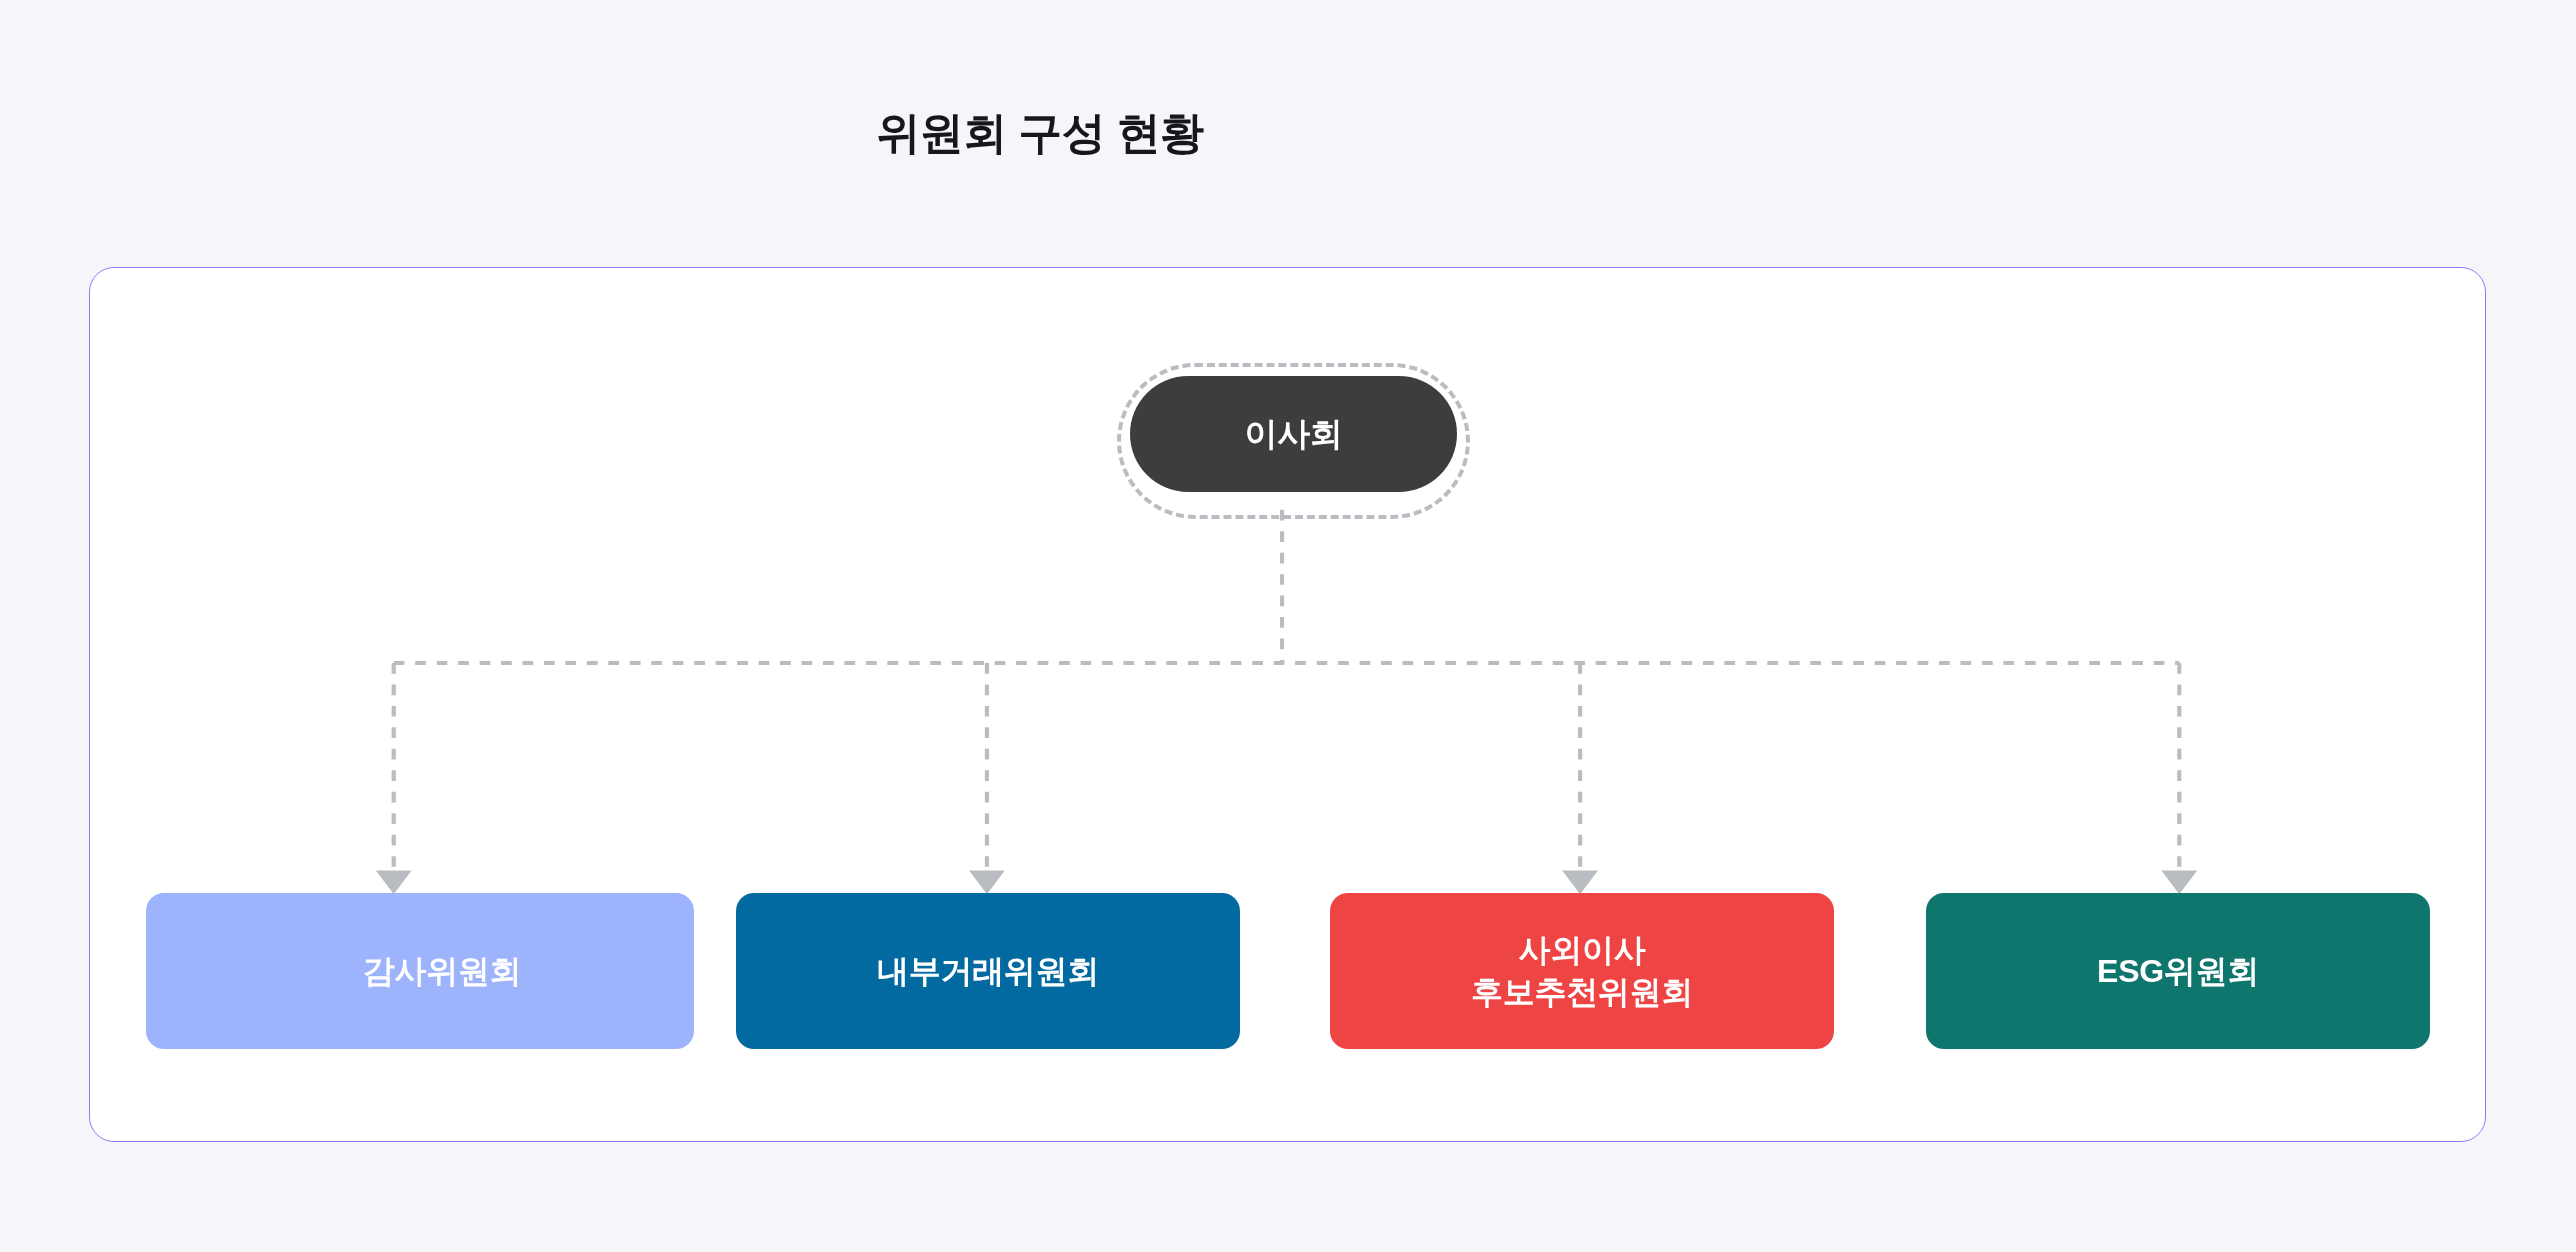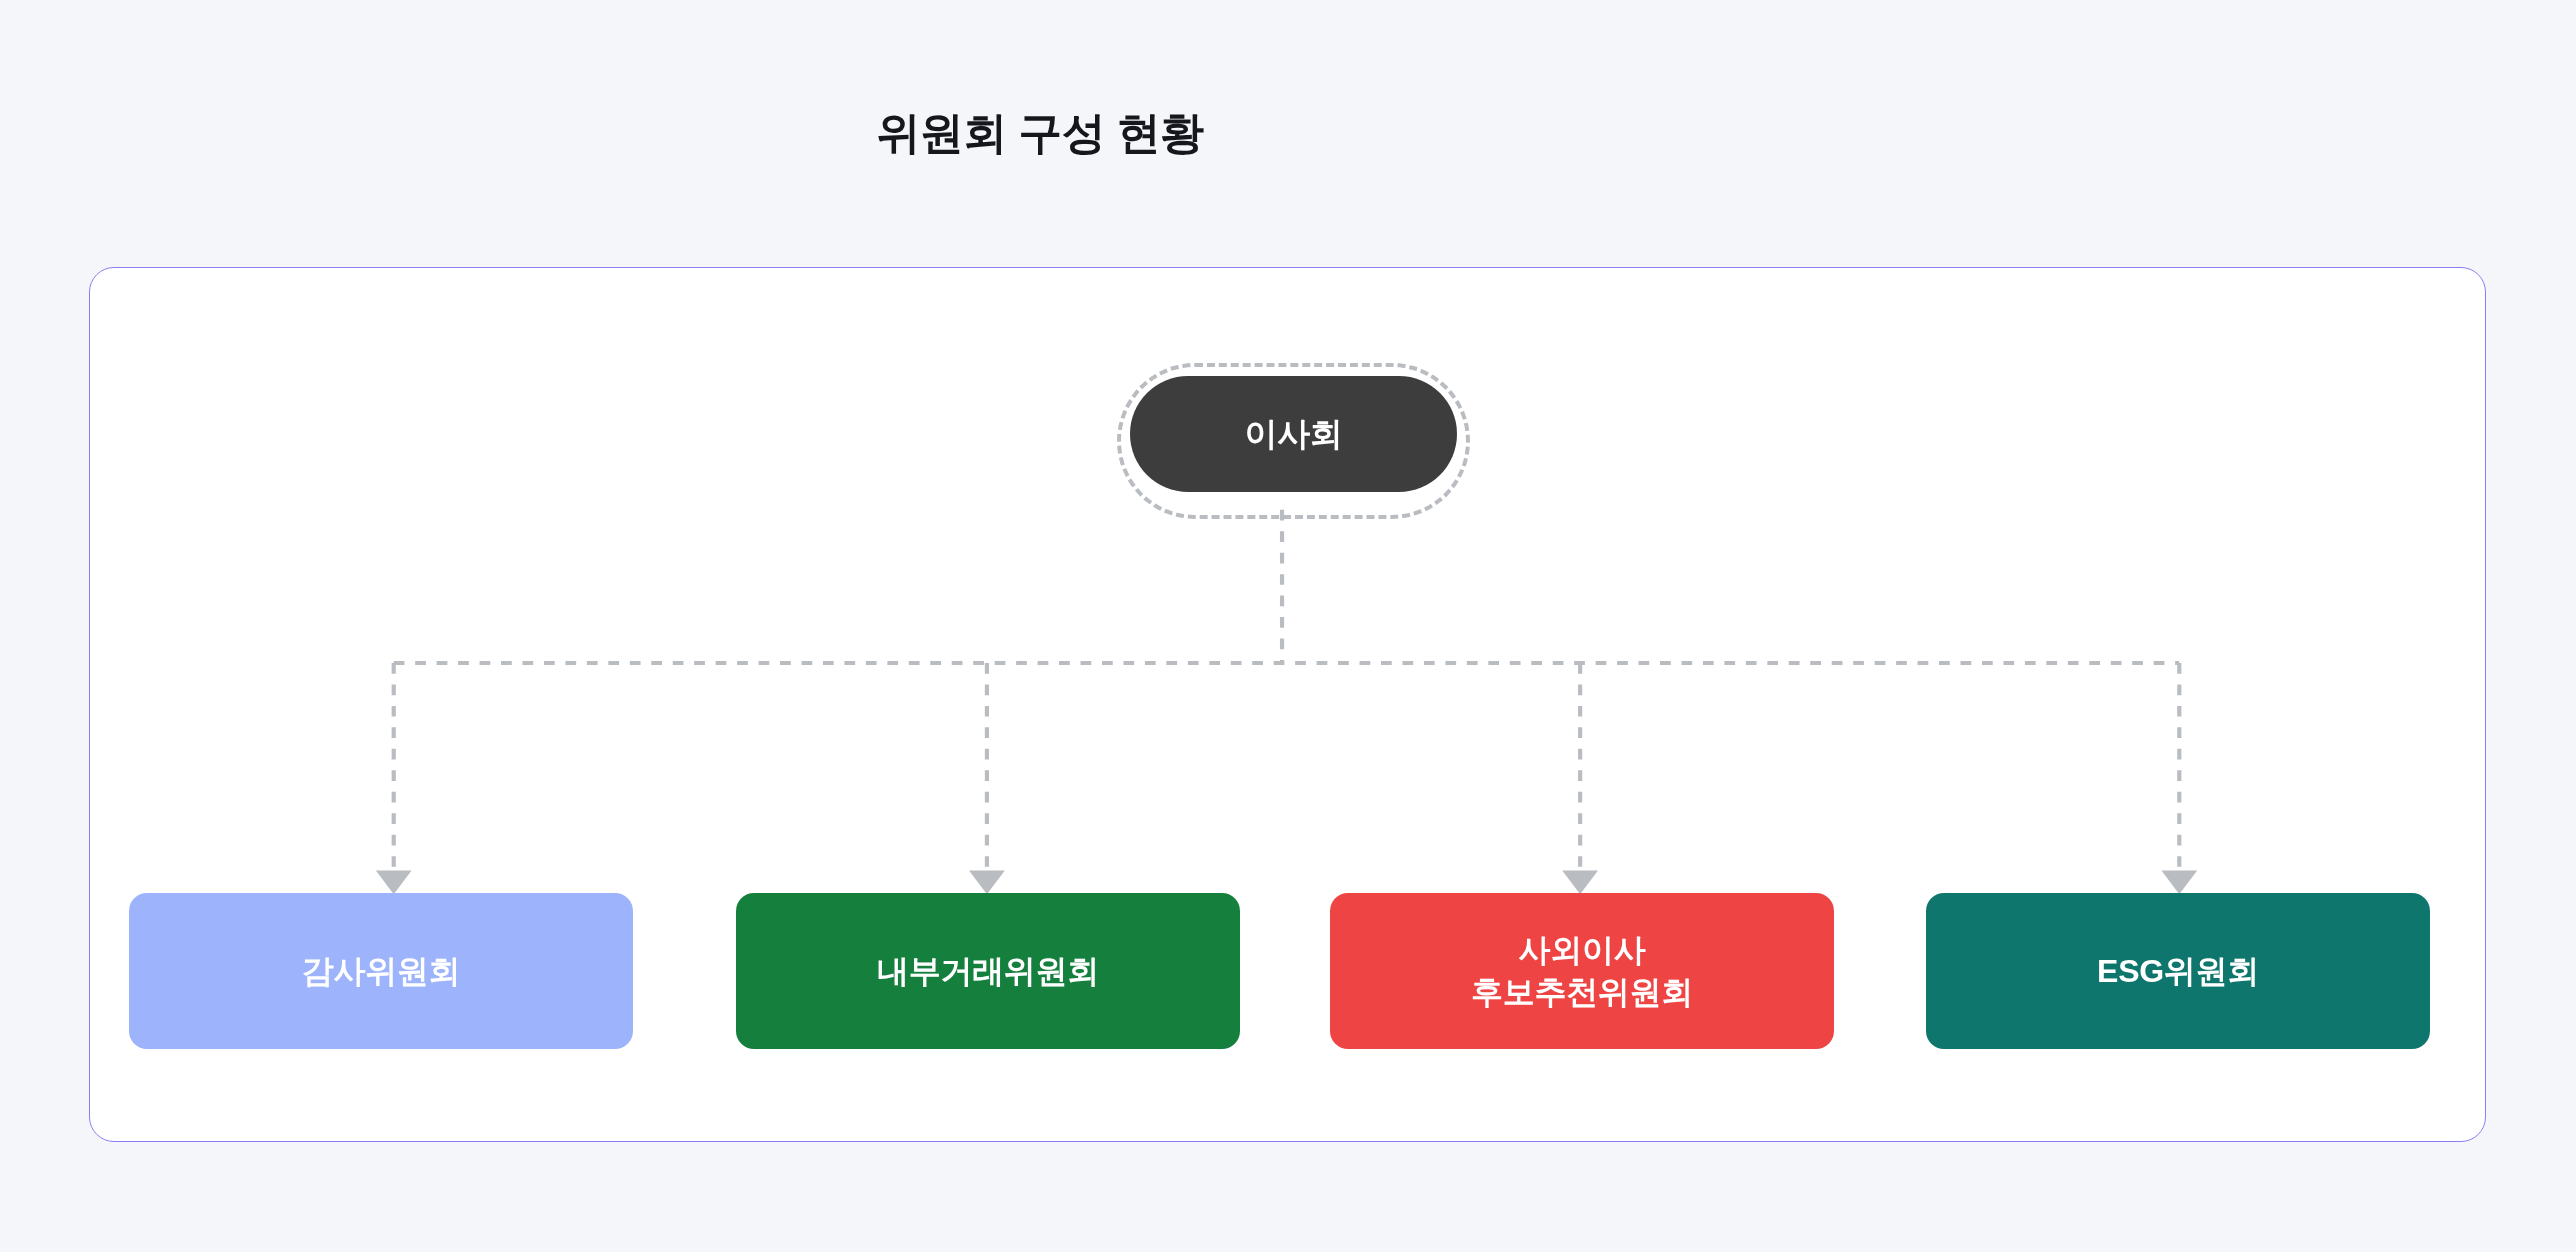--- a/index.html
+++ b/index.html
@@ -146,25 +146,25 @@
     <polygon points="3625,1460 3685,1460 3655,1500" fill="#b9bcc0"></polygon>
   </svg>
 
   <div class="root-node-wrap">
     <div class="root-ring"></div>
     <div class="root-node" style="background: rgb(61, 61, 61);">
       <span class="root-label">이사회</span>
     </div>
   </div>
 
-  <div class="committee-card" style="left: 129px; background: rgb(157, 179, 251);">
+  <div class="committee-card" style="left: 146px; background: rgb(157, 179, 251); padding-left: 44px;">
     <span class="committee-label">감사위원회</span>
   </div>
 
-  <div class="committee-card" style="left: 736px; background: #15803d;">
+  <div class="committee-card" style="left: 736px; background: #0369a1;">
     <span class="committee-label">내부거래위원회</span>
   </div>
 
   <div class="committee-card" style="left: 1330px; background: #ef4444;">
     <span class="committee-label">사외이사
 후보추천위원회</span>
   </div>
 
   <div class="committee-card" style="left: 1926px; background: #0f766e;">
     <span class="committee-label">ESG위원회</span>

